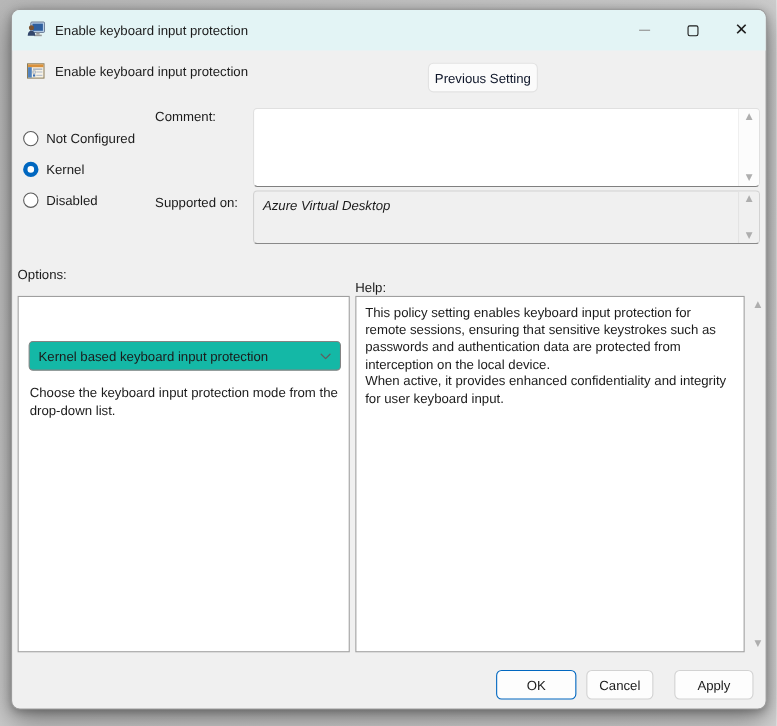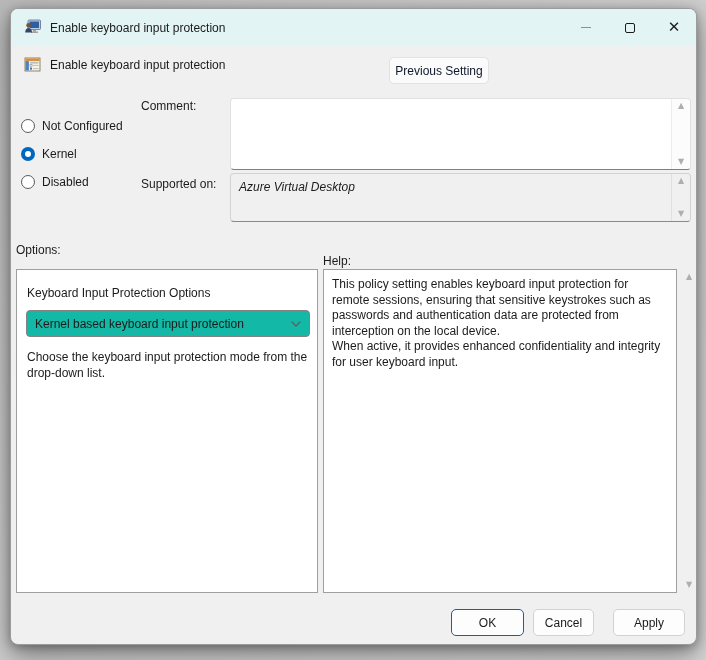--- a/index.html
+++ b/index.html
@@ -176,21 +176,20 @@
   <div class="scrollbox box-supported">
     <div class="text">Azure Virtual Desktop</div>
     <div class="vscroll">
       <span class="arrow">▲</span>
       <span class="arrow">▼</span>
     </div>
   </div>
 
   <span class="section-label lab-options">Options:</span>
   <div class="options-panel">
-    <span class="opt-label">Keyboard Input Protection Options</span>
     <div class="dropdown">
       <span class="dd-value">Kernel based keyboard input protection</span>
       <span class="chevron">
         <svg class="chev-svg" viewBox="0 0 10 6">
             <path d="M1 1 L5 5 L9 1" fill="none" stroke="#5f5f5f" stroke-width="1.2" stroke-linecap="round" stroke-linejoin="round"></path>
           </svg>
       </span>
     </div>
     <div class="opt-desc">Choose the keyboard input protection mode from the drop-down list.</div>
   </div>

